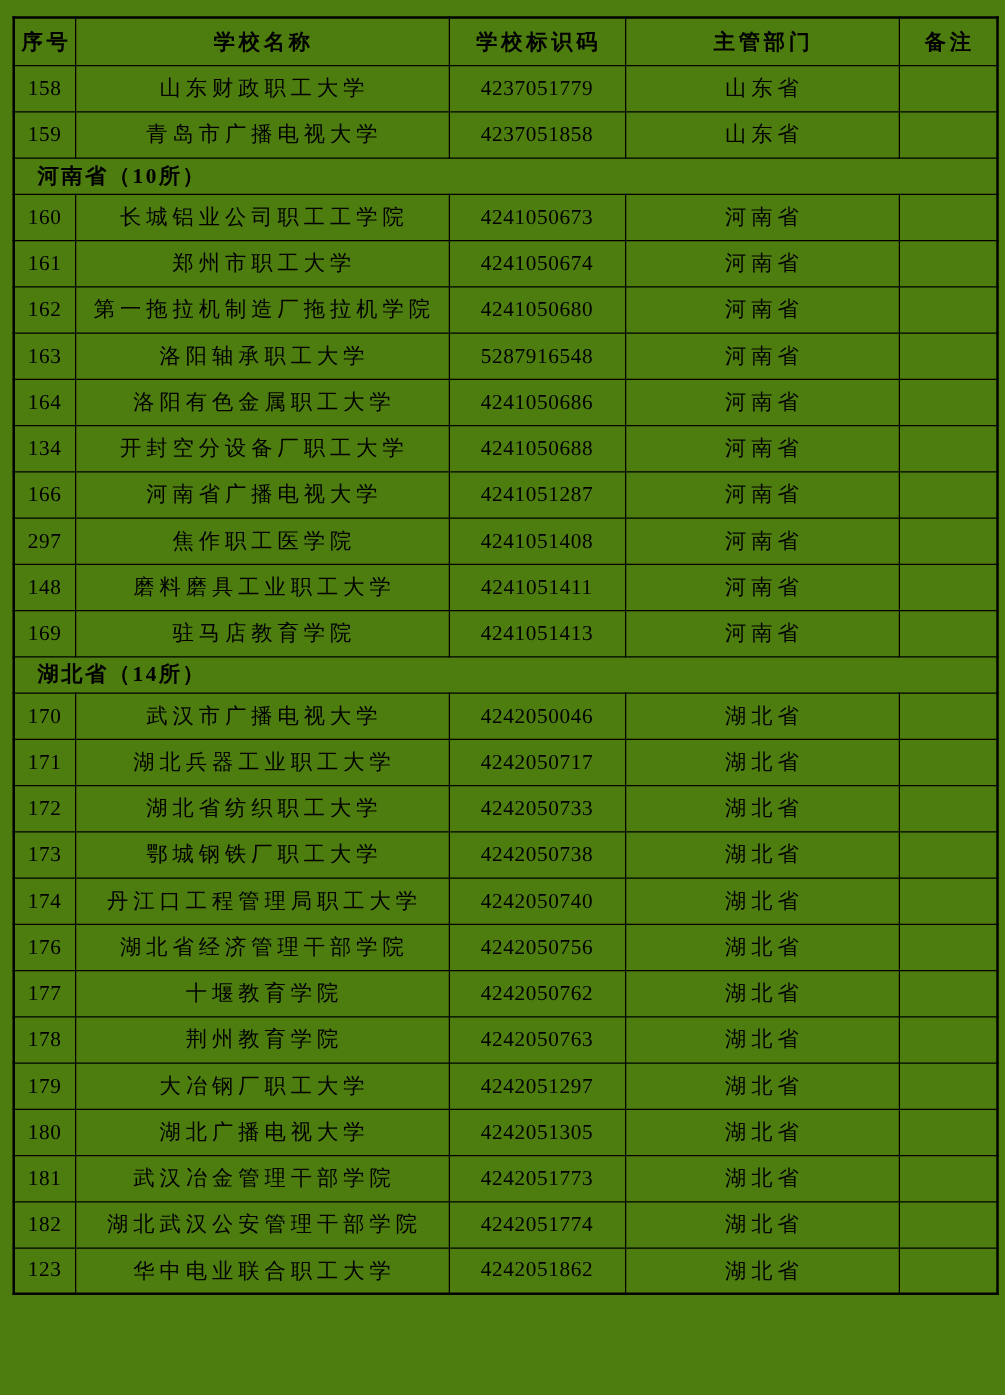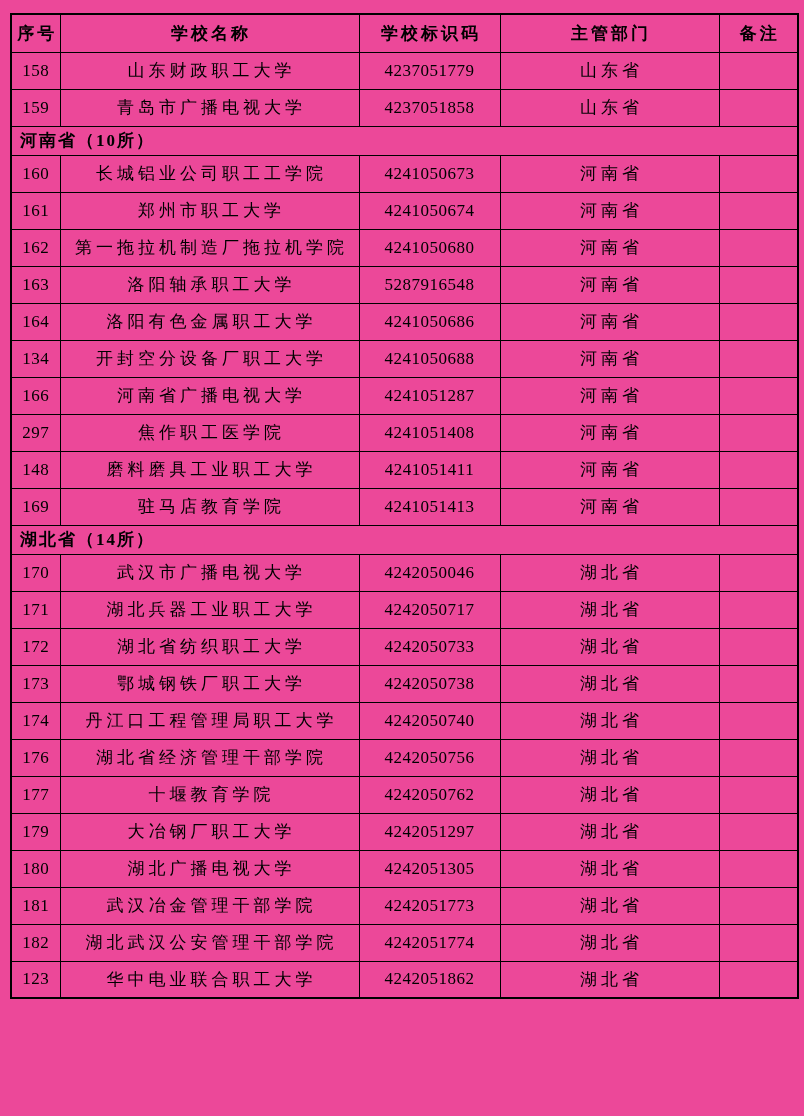--- a/index.html
+++ b/index.html
@@ -10,21 +10,21 @@
   body {
     width: 804px;
     height: 1116px;
     position: relative;
     font-family: "Liberation Serif", "DejaVu Serif", serif;
     color: #000000;
   }
   .page {
     position: absolute;
     inset: 0;
-    background: #ec4899;
+    background: #4d7c0f;
     text-decoration: underline;
   }
   table.school-table {
     position: absolute;
     left: 10px;
     top: 13px;
     width: 787px;
     border-collapse: collapse;
     table-layout: fixed;
     border: 2px solid #000000;
@@ -54,21 +54,21 @@
     text-indent: 4px;
   }
   td.num {
     letter-spacing: 0.5px;
   }
   tr.section { height: 29px; }
   tr.section td {
     font-size: 17px;
     font-weight: bold;
     text-align: left;
-    padding-left: 8px;
+    padding-left: 18px;
     letter-spacing: 2px;
   }
 </style>
 </head>
 <body>
 
 <div class="page">
   <table class="school-table">
     <colgroup>
       <col style="width:49px">
@@ -220,20 +220,27 @@
           <td class="cn"></td>
         </tr>
         <tr class="data">
           <td class="num">177</td>
           <td class="cn">十堰教育学院</td>
           <td class="num">4242050762</td>
           <td class="cn">湖北省</td>
           <td class="cn"></td>
         </tr>
         <tr class="data">
+          <td class="num">178</td>
+          <td class="cn">荆州教育学院</td>
+          <td class="num">4242050763</td>
+          <td class="cn">湖北省</td>
+          <td class="cn"></td>
+        </tr>
+        <tr class="data">
           <td class="num">179</td>
           <td class="cn">大冶钢厂职工大学</td>
           <td class="num">4242051297</td>
           <td class="cn">湖北省</td>
           <td class="cn"></td>
         </tr>
         <tr class="data">
           <td class="num">180</td>
           <td class="cn">湖北广播电视大学</td>
           <td class="num">4242051305</td>

